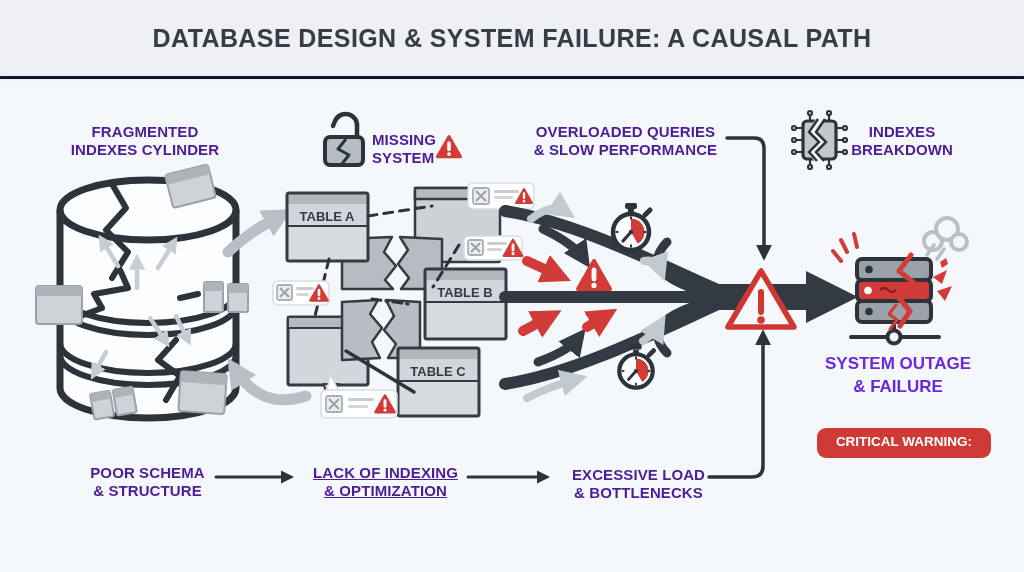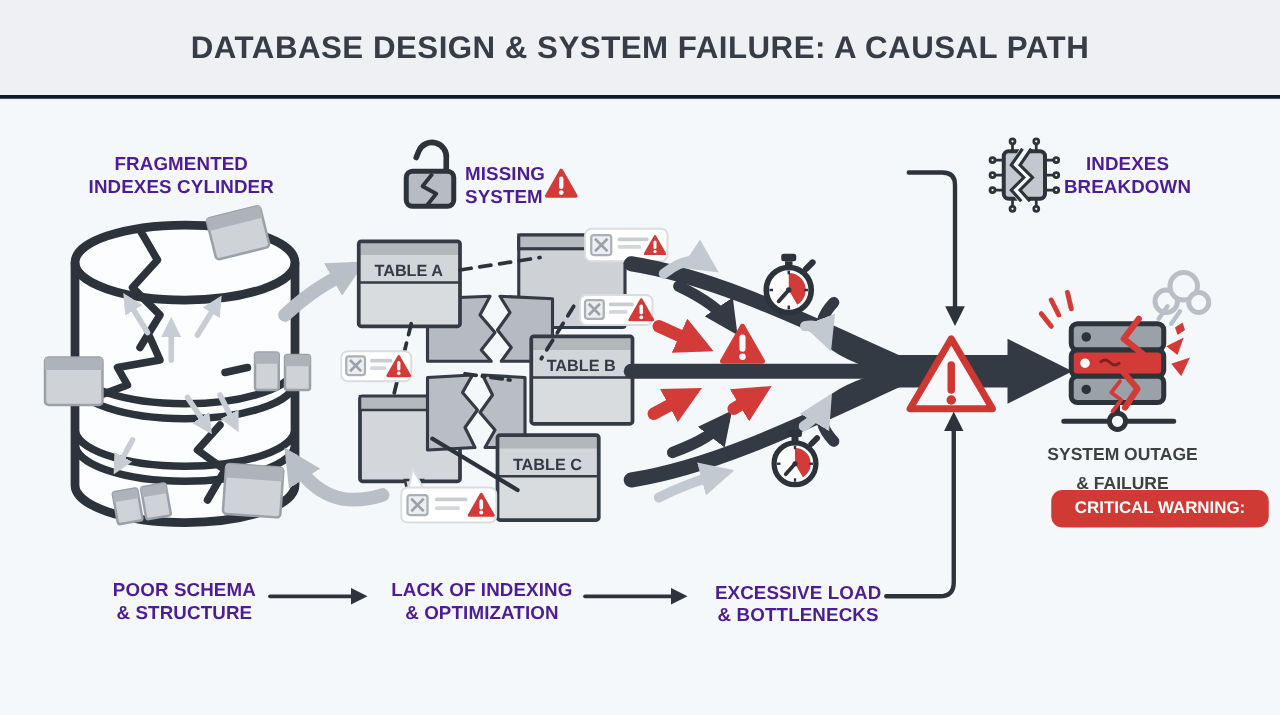--- a/index.html
+++ b/index.html
@@ -6,25 +6,25 @@
   .stage{position:relative;width:1024px;height:572px;background:#f5f8fb;overflow:hidden;
          font-family:"Liberation Sans",sans-serif;}
   .header{position:absolute;top:0;left:0;width:1024px;height:76px;background:#eef0f3;
           border-bottom:3px solid #0f172a;display:flex;align-items:center;justify-content:center;
           box-shadow:0 1px 2px rgba(40,48,60,.06);}
   .title{font-size:25px;font-weight:700;color:#363d47;letter-spacing:.4px;}
   .lbl{position:absolute;font-weight:700;color:#4c1d95;font-size:15px;line-height:18px;
        text-align:center;letter-spacing:.1px;}
   .lbl.left{text-align:left;}
   .canvas{position:absolute;left:0;top:0;}
-  .outage{position:absolute;left:803px;top:352px;width:190px;text-align:center;color:#404040;
-          font-weight:700;font-size:14px;line-height:23px;}
-  .critical-badge{position:absolute;left:817px;top:392px;width:174px;background:#cf3a34;
+  .outage{position:absolute;left:803px;top:352px;width:190px;text-align:center;color:#6d28d9;
+          font-weight:700;font-size:17px;line-height:23px;}
+  .critical-badge{position:absolute;left:817px;top:428px;width:174px;background:#cf3a34;
           border-radius:9px;color:#ffffff;font-weight:700;font-size:13.5px;line-height:16.5px;
-          text-align:center;padding:6px 0 7px;margin-left:24px;}
+          text-align:center;padding:6px 0 7px;}
   .mi-row{display:flex;align-items:center;gap:5px;}
 </style>
 </head>
 <body>
 
 <div class="stage">
 
   <div class="header">
     <div class="title">DATABASE DESIGN &amp; SYSTEM FAILURE: A CAUSAL PATH</div>
   </div>
@@ -337,41 +337,45 @@
     <span>INDEXES CYLINDER</span>
   </div>
 
   <div class="lbl left" style="left:372px;top:131px;width:100px;">
     <span>MISSING</span><br>
     <span class="mi-row">
         <span>SYSTEM</span>
       </span>
   </div>
 
+  <div class="lbl" style="left:523px;top:123px;width:205px;">
+    <span>OVERLOADED QUERIES</span><br>
+    <span>&amp; SLOW PERFORMANCE</span>
+  </div>
 
   <div class="lbl" style="left:843px;top:123px;width:118px;">
     <span>INDEXES</span><br>
     <span>BREAKDOWN</span>
   </div>
 
   <div class="outage">
     <span>SYSTEM OUTAGE</span><br>
     <span>&amp; FAILURE</span>
   </div>
 
   <div class="critical-badge">
     <span>CRITICAL WARNING:</span><br>
   </div>
 
   <div class="lbl" style="left:55px;top:464px;width:185px;text-align:center;">
     <span>POOR SCHEMA</span><br>
     <span>&amp; STRUCTURE</span>
   </div>
 
-  <div class="lbl" style="left:298px;top:464px;width:175px;">
+  <div class="lbl" style="left:298px;top:464px;width:175px;text-decoration:underline;">
     <span>LACK OF INDEXING</span><br>
     <span>&amp; OPTIMIZATION</span>
   </div>
 
   <div class="lbl" style="left:556px;top:466px;width:165px;">
     <span>EXCESSIVE LOAD</span><br>
     <span>&amp; BOTTLENECKS</span>
   </div>
 
 </div>

